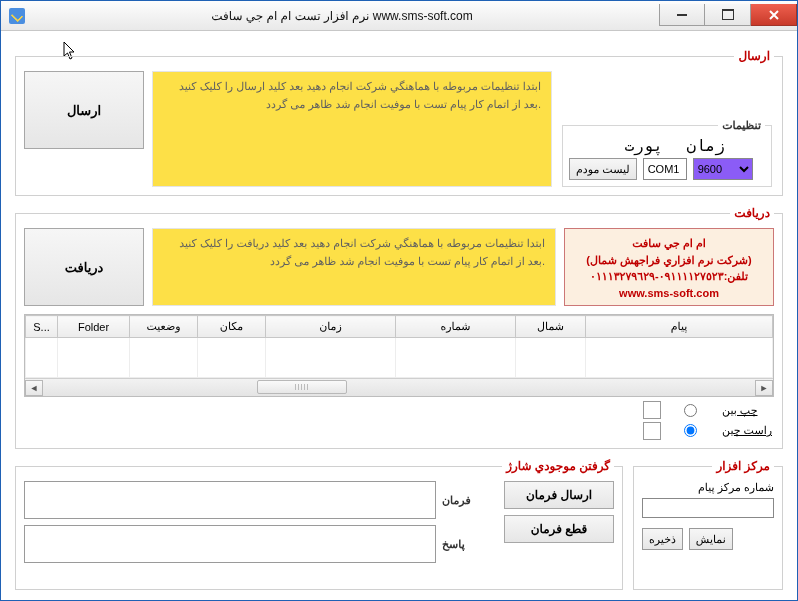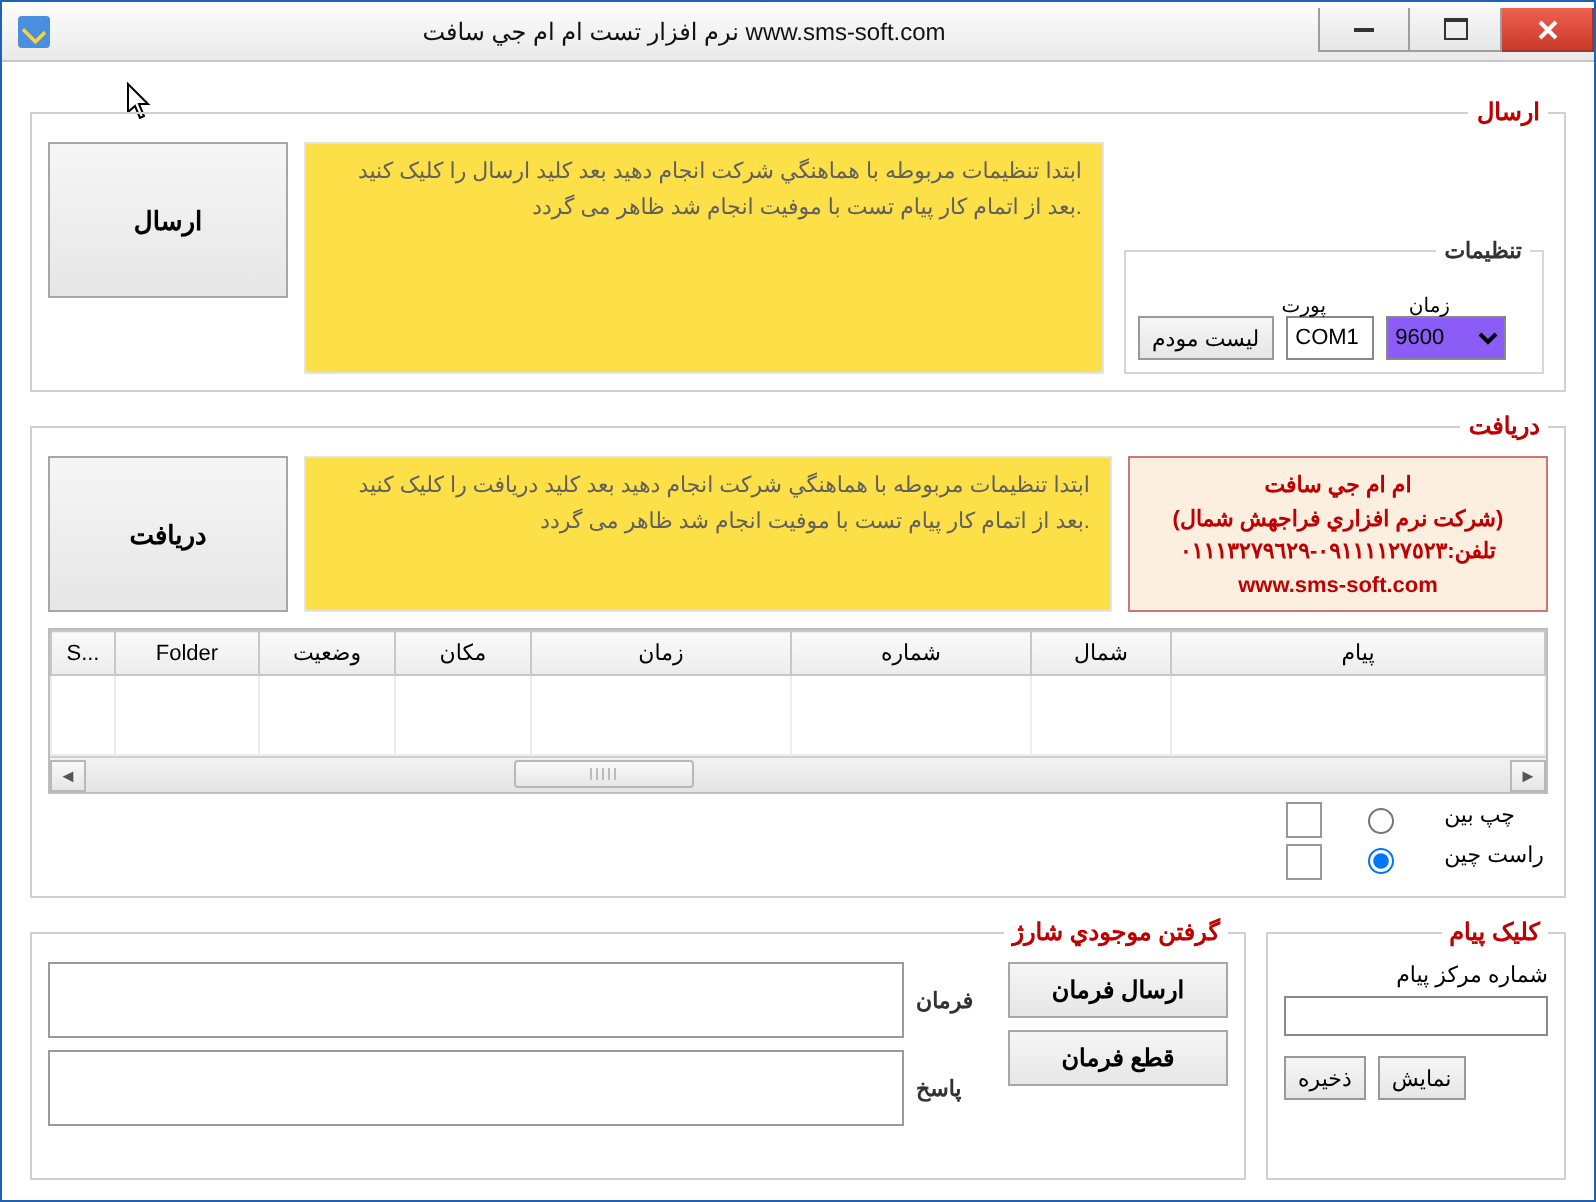--- a/index.html
+++ b/index.html
@@ -131,21 +131,21 @@
     color: #333;
     padding: 0 4px;
   }
   .settings-row {
     display: flex;
     gap: 6px;
     align-items: center;
     direction: ltr;
     justify-content: flex-start;
   }
-  .col-label { font-size: 10px; position:absolute; top:15px; }
+  .col-label { font-size: 16px; position:absolute; top:4px;font-family:Liberation Mono, monospace; }
   .lbl-port { right: 108px; }
   .lbl-speed { right: 46px; }
   .mini-btn {
     height: 22px;
     padding: 0 6px;
     border: 1px solid #999;
     background: linear-gradient(#f6f6f6,#e6e6e6);
     font-family: inherit; font-size: 11px;
     cursor:pointer;
   }
@@ -211,33 +211,33 @@
     display:flex;align-items:center;justify-content:center;font-size:9px;color:#555;
   }
   .hscroll .track{flex:1;position:relative;height:16px;}
   .hscroll .thumb{position:absolute;top:0;left:30%;width:90px;height:14px;border:1px solid #b8b8b8;background:linear-gradient(#fafafa,#e7e7e7);border-radius:2px; display:flex;align-items:center;justify-content:center;}
   .hscroll .thumb::after{content:"";width:14px;height:6px;background:repeating-linear-gradient(90deg,#bbb 0 1px,transparent 1px 3px);}
 
   .align-row {
     display:flex;gap:18px;justify-content:flex-start;align-items:flex-start;padding:4px 2px;
   }
   .radio-group{display:flex;flex-direction:column;gap:4px;align-items:flex-end;}
-  .radio-group label{display:flex;gap:22px;align-items:flex-start;font-size:11px;}
+  .radio-group label{display:flex;gap:22px;align-items:flex-end;font-size:11px;text-decoration:underline;}
   .mini-input { width:18px;height:18px;border:1px solid #999;background:#fff; }
 
   .bottom-row {
     display:flex;gap:10px;flex-direction:row;
   }
   fieldset.msgcenter { width: 150px; }
   .msgcenter .mc-label{font-size:11px;text-align:right;margin-bottom:4px;}
   .msgcenter input{width:100%;height:20px;border:1px solid #888;font-family:inherit;font-size:11px;}
   .msgcenter .btn-row{display:flex;gap:6px;margin-top:10px;justify-content:flex-end;}
 
   fieldset.charge { flex:1; }
-  .charge-inner{display:flex;gap:8px;direction:ltr;align-items:stretch;height:100px;}
+  .charge-inner{display:flex;gap:24px;direction:ltr;align-items:stretch;height:100px;}
   .field-col{flex:1;display:flex;flex-direction:column;gap:6px;}
   .field-row{display:flex;gap:6px;align-items:center;direction:rtl;}
   .field-row .flabel{width:38px;font-size:11px;text-align:left;font-weight:bold;color:#333;}
   .field-row .fbox{flex:1;height:38px;border:1px solid #9a9a9a;background:#fff;}
   .cmd-col{display:flex;flex-direction:column;gap:6px;}
   .cmd-btn{width:110px;height:28px;border:1px solid #a7a7a7;background:linear-gradient(#f6f6f6,#e6e6e6);font-family:inherit;font-size:12px;font-weight:bold;cursor:pointer;}
 
   .cursor-arrow {
     position:absolute;top:40px;left:62px;width:14px;height:20px;pointer-events:none;
   }
@@ -360,21 +360,21 @@
         </div>
         <div style="display:flex;flex-direction:column;gap:3px;">
           <div class="mini-input"></div>
           <div class="mini-input"></div>
         </div>
       </div>
     </fieldset>
 
     <div class="bottom-row">
       <fieldset class="box msgcenter">
-        <legend>کلیک پيام</legend>
+        <legend>مرکز افزار</legend>
         <div class="mc-label">شماره مرکز پيام</div>
         <input type="text" value="" style="">
         <div class="btn-row">
           <button class="mini-btn">نمايش</button>
           <button class="mini-btn">ذخيره</button>
         </div>
       </fieldset>
 
       <fieldset class="box charge">
         <legend>گرفتن موجودي شارژ</legend>

